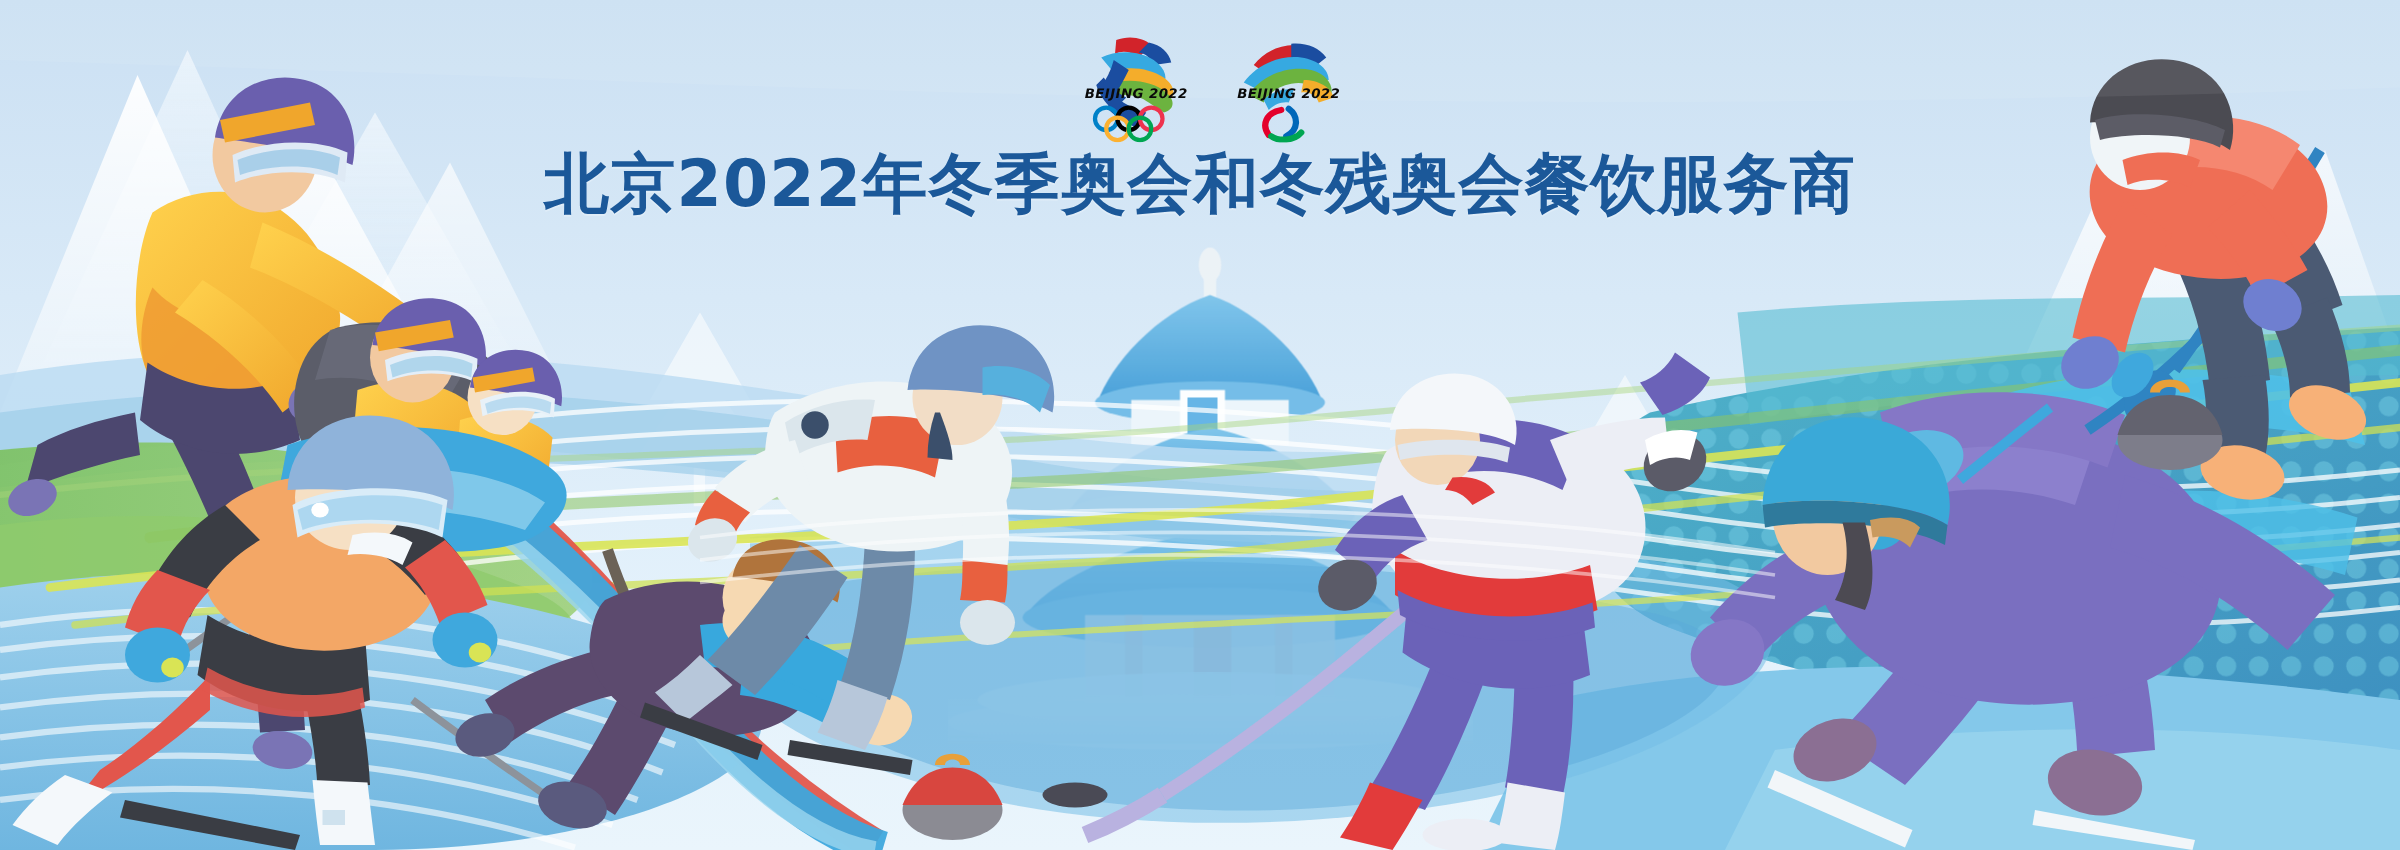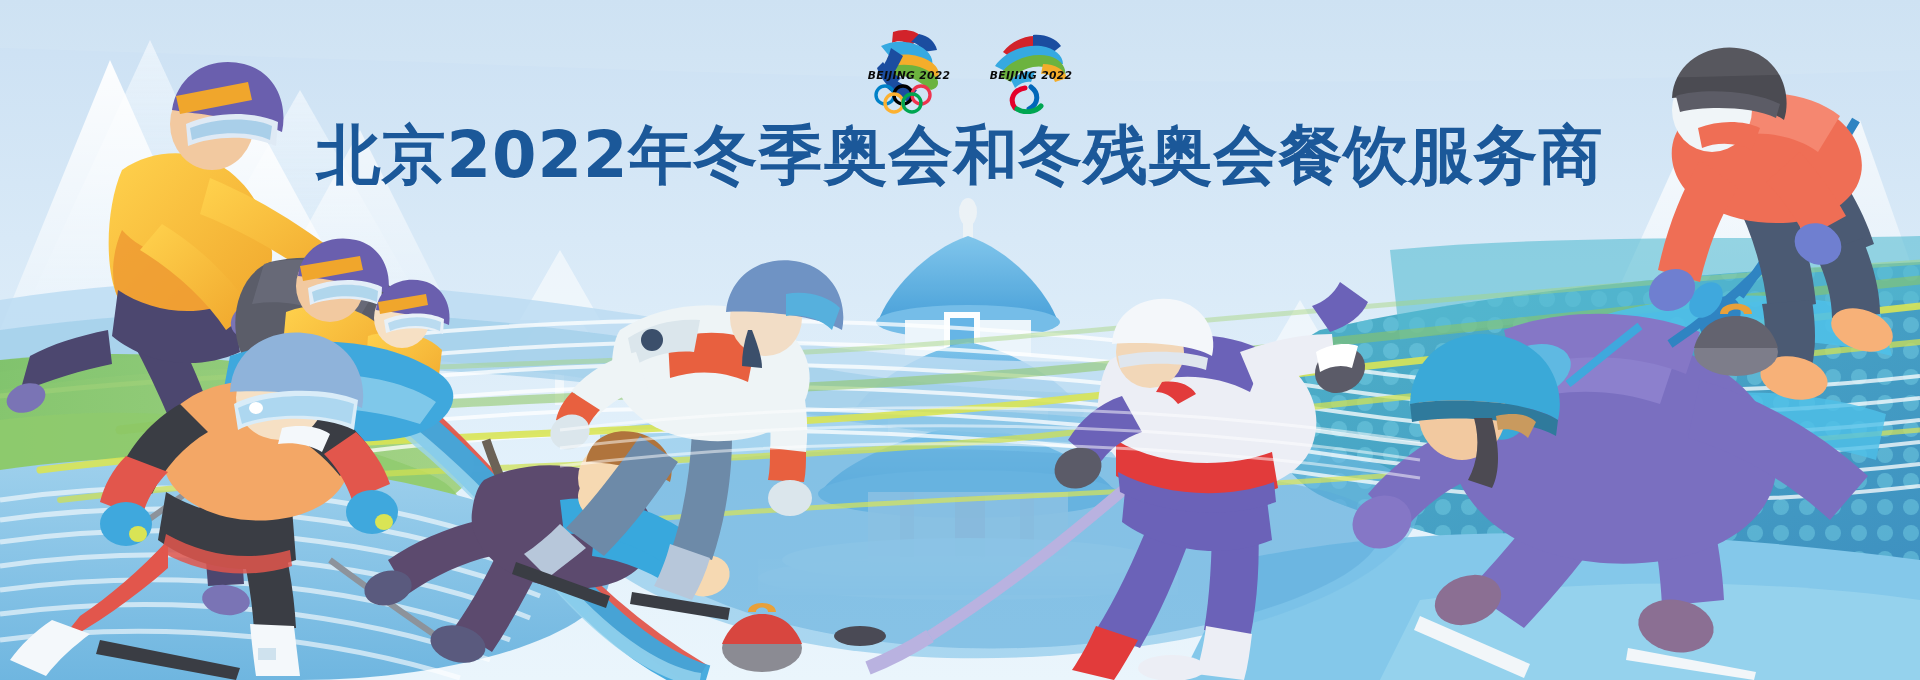--- a/index.html
+++ b/index.html
@@ -35,21 +35,21 @@
     transform:scaleX(1.02);
     white-space:nowrap;
   }
 
   
   #title {
     position:absolute; left:0; right:0; top:120px;
     text-align:center;
     z-index:45;
     font-family:"DejaVu Sans","Liberation Sans",sans-serif;
-    font-size:64px;
+    font-size:52px;
     font-weight:bold;
     letter-spacing:1px;
     color:#1b5899;
     text-shadow:0 1px 0 rgba(255,255,255,.25);
     line-height:1.1;
     white-space:nowrap;
   }
 </style>
 </head>
 <body>

